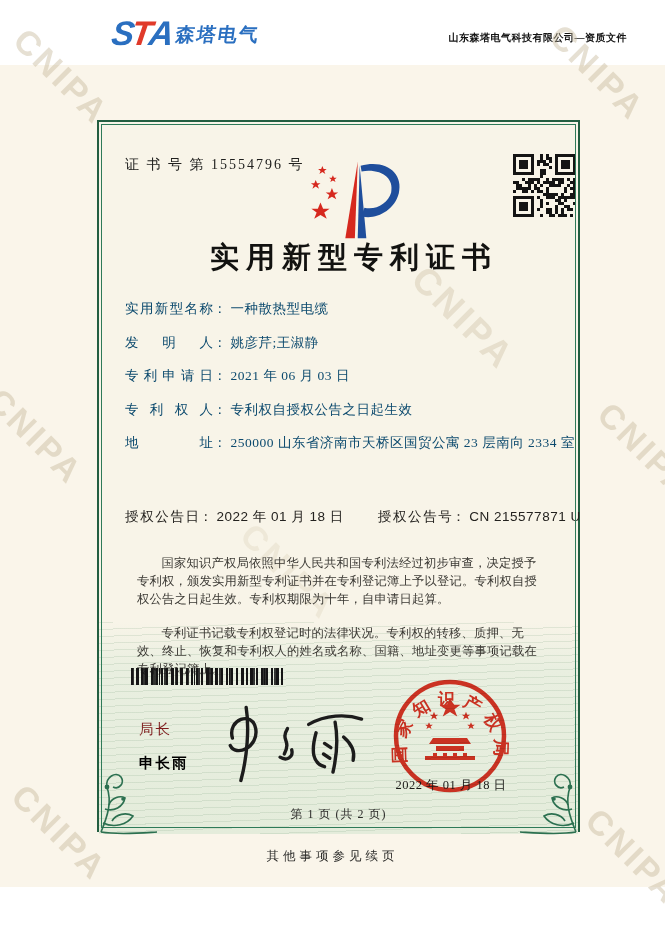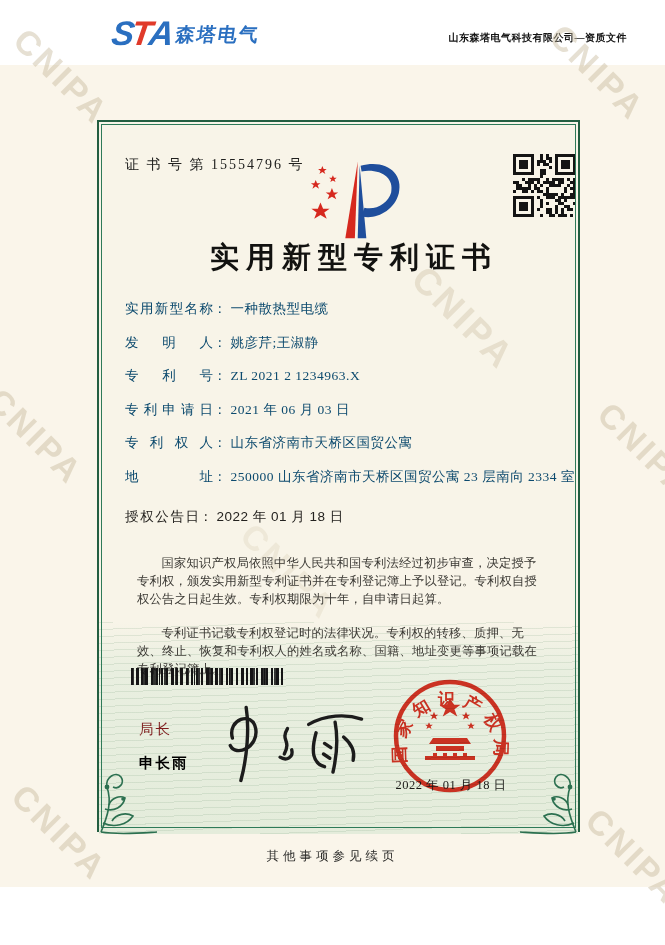--- a/index.html
+++ b/index.html
@@ -281,36 +281,36 @@
       <div class="title">实用新型专利证书</div>
 
       <div class="fields">
         <div class="field-row">
           <span class="f-label">实用新型名称</span><span class="colon">：</span><span class="f-value">一种散热型电缆</span>
         </div>
         <div class="field-row">
           <span class="f-label">发明人</span><span class="colon">：</span><span class="f-value">姚彦芹;王淑静</span>
         </div>
         <div class="field-row">
-          <span class="f-label">专利号</span><span class="colon">：</span><span class="f-value">ZL 2021 2 1234963.X</span>
-        </div>
-        <div class="field-row">
           <span class="f-label">专利申请日</span><span class="colon">：</span><span class="f-value">2021 年 06 月 03 日</span>
         </div>
         <div class="field-row">
-          <span class="f-label">专利权人</span><span class="colon">：</span><span class="f-value">山东省济南市天桥区国贸公寓</span>
+          <span class="f-label">专利权人</span><span class="colon">：</span><span class="f-value">专利权自授权公告之日起生效</span>
         </div>
         <div class="field-row">
           <span class="f-label">地址</span><span class="colon">：</span><span class="f-value">250000 山东省济南市天桥区国贸公寓 23 层南向 2334 室</span>
         </div>
       </div>
 
       <div class="grant-row">
         <span>
           <span class="f-label">授权公告日</span><span class="colon">：</span><span class="f-value">2022 年 01 月 18 日</span>
+        </span>
+        <span>
+          <span class="f-label">授权公告号</span><span class="colon">：</span><span class="f-value">CN 215577871 U</span>
         </span>
       </div>
 
       <div class="paragraphs">
         <p>国家知识产权局依照中华人民共和国专利法经过初步审查，决定授予专利权，颁发实用新型专利证书并在专利登记簿上予以登记。专利权自授权公告之日起生效。专利权期限为十年，自申请日起算。</p>
         <p>专利证书记载专利权登记时的法律状况。专利权的转移、质押、无效、终止、恢复和专利权人的姓名或名称、国籍、地址变更等事项记载在专利登记簿上。</p>
       </div>
 
       <div class="barcode"></div>
 
@@ -376,17 +376,18 @@
           <path d="M8,64 C15,47 19,34 14,19"></path>
           <path d="M14,19 C12,9 23,3 28,9 C32,15 26,22 20,19"></path>
           <path d="M12,41 C21,44 30,39 32,30 C27,27 18,30 16,37"></path>
           <path d="M10,55 C21,60 34,57 40,48 C33,44 23,46 19,53"></path>
           <path d="M8,64 C26,67 48,65 64,64"></path>
           <circle cx="14" cy="19" r="2.4" fill="#2c7050" stroke="none"></circle>
           <circle cx="30" cy="31" r="1.8" fill="#2c7050" stroke="none"></circle>
         </svg>
       </div>
 
+      <div class="page-info">第 1 页 (共 2 页)</div>
     </div>
 
     <div class="continuation">其他事项参见续页</div>
   </div>
 </div>
 
 </body></html>

